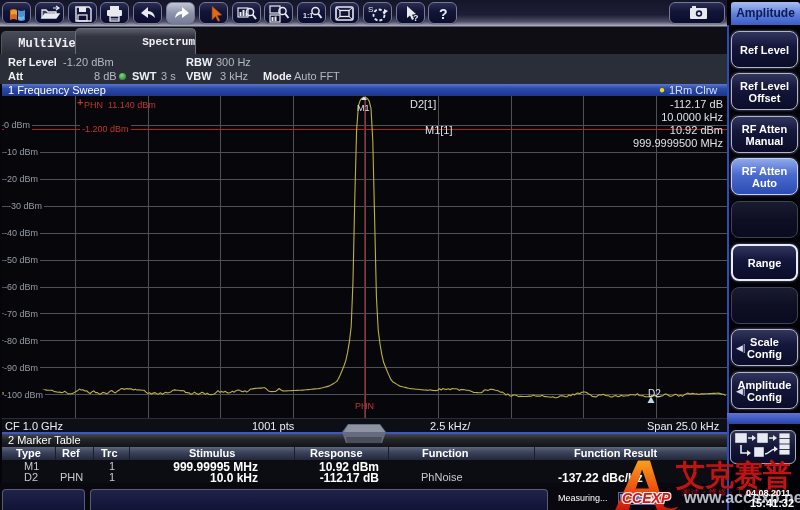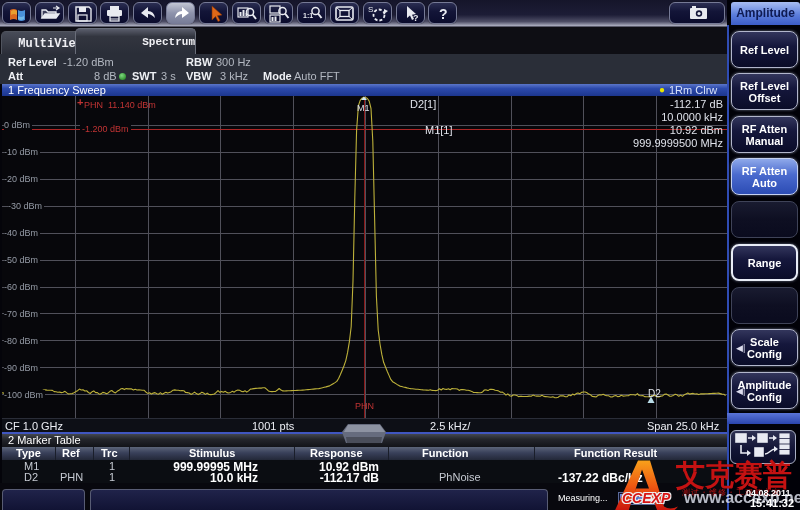--- a/index.html
+++ b/index.html
@@ -320,21 +320,21 @@
       <span style="left:107px;">1</span>
     <span class="bold" style="left:130px;width:126px;text-align:right;font-size:12px;">999.99995 MHz</span>
     <span class="bold" style="left:290px;width:87px;text-align:right;font-size:12px;">10.92 dBm</span>
   </div>
   <div class="mrow" style="top:471px;height:12px;">
     <span style="left:22px;">D2</span>
       <span style="left:58px;">PHN</span>
       <span style="left:107px;">1</span>
     <span class="bold" style="left:130px;width:126px;text-align:right;font-size:12px;">10.0 kHz</span>
     <span class="bold" style="left:290px;width:87px;text-align:right;font-size:12px;">-112.17 dB</span>
-    <span style="left:437px;text-align:center;">PhNoise</span>
+    <span style="left:419px;text-align:center;">PhNoise</span>
     <span class="bold" style="left:556px;font-size:12px;">-137.22 dBc/Hz</span>
   </div>
   <div id="sbar" class="abs"></div>
   <div class="wtab" style="left:2px;width:83px;"></div>
   <div class="wtab" style="left:90px;width:458px;"></div>
   <span class="abs" style="left:558px;top:493px;color:#fff;font-size:9px;">Measuring...</span>
   <div class="abs" style="left:618px;top:492px;width:46px;height:13px;border:1px solid #5a6a9a;background:#10122a;">
     <div style="position:absolute;left:1px;top:1px;width:24px;height:9px;background:linear-gradient(#7090e0,#3050b0);"></div>
     <div style="position:absolute;left:26px;top:1px;width:9px;height:9px;background:#e8ecf8;"></div>
   </div>

